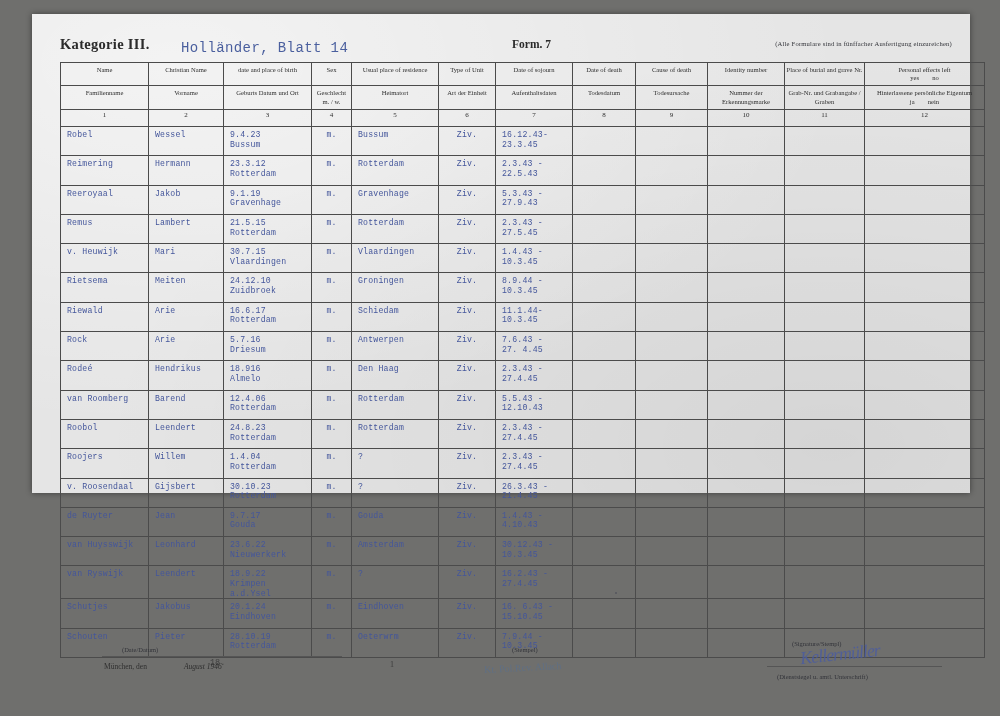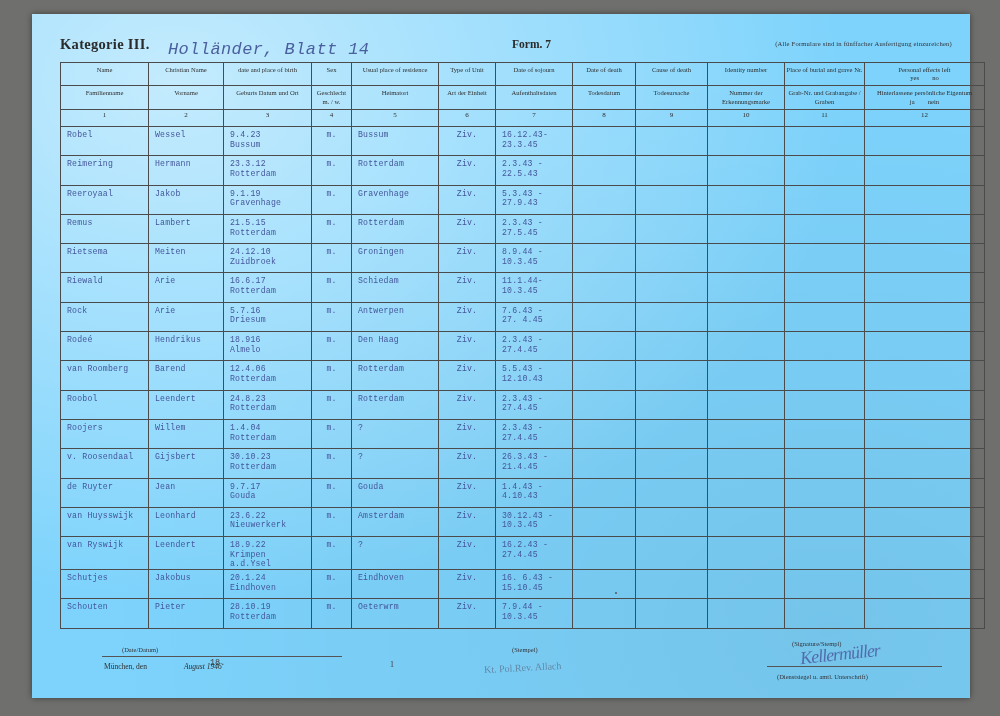--- a/index.html
+++ b/index.html
@@ -4,40 +4,40 @@
 <style>
   html,body{margin:0;padding:0;}
   body{
     width:1000px;height:716px;
     background:#6f6f6d;
     font-family:"Liberation Serif", serif;
     overflow:hidden;
   }
   #sheet{
     position:absolute;
-    left:32px;top:14px;width:938px;height:684px;
-    background:#7dd3fc;
+    left:32px;top:14px;width:938px;height:479px;
+    background:#e5e5e5;
     box-shadow:0 0 6px rgba(0,0,0,.45);
   }
   #sheet:before{
     content:"";position:absolute;left:0;top:0;right:0;bottom:0;
     background:
       radial-gradient(ellipse at 15% 10%, rgba(255,255,255,.55), rgba(0,0,0,0) 60%),
       radial-gradient(ellipse at 85% 90%, rgba(0,0,0,.07), rgba(0,0,0,0) 65%);
     pointer-events:none;
   }
   
   .kat{
     position:absolute;left:28px;top:22px;
     font-size:14.5px;font-weight:bold;color:#2b2b2b;letter-spacing:.3px;
   }
   .blatt{
-    position:absolute;left:136px;top:26px;
+    position:absolute;left:149px;top:26px;
     font-family:"Liberation Mono", monospace;
-    font-size:17px;color:#4a5f9e;letter-spacing:.4px;font-style:italic;
+    font-size:14px;color:#4a5f9e;letter-spacing:.4px;
   }
   .form7{
     position:absolute;left:480px;top:24px;
     font-size:11.5px;font-weight:bold;color:#2b2b2b;
   }
   .topnote{
     position:absolute;right:18px;top:26px;
     font-size:6.6px;color:#33343a;letter-spacing:.2px;
   }
   
@@ -254,20 +254,36 @@
           <td class="c">Ziv.</td>
           <td>2.3.43 -
 27.5.45</td>
           <td></td>
           <td></td>
           <td></td>
           <td></td>
           <td></td>
         </tr>
         <tr>
+          <td>v. Heuwijk</td>
+          <td>Mari</td>
+          <td>30.7.15
+Vlaardingen</td>
+          <td class="c">m.</td>
+          <td>Vlaardingen</td>
+          <td class="c">Ziv.</td>
+          <td>1.4.43 -
+10.3.45</td>
+          <td></td>
+          <td></td>
+          <td></td>
+          <td></td>
+          <td></td>
+        </tr>
+        <tr>
           <td>Rietsema</td>
           <td>Meiten</td>
           <td>24.12.10
 Zuidbroek</td>
           <td class="c">m.</td>
           <td>Groningen</td>
           <td class="c">Ziv.</td>
           <td>8.9.44 -
 10.3.45</td>
           <td></td>

